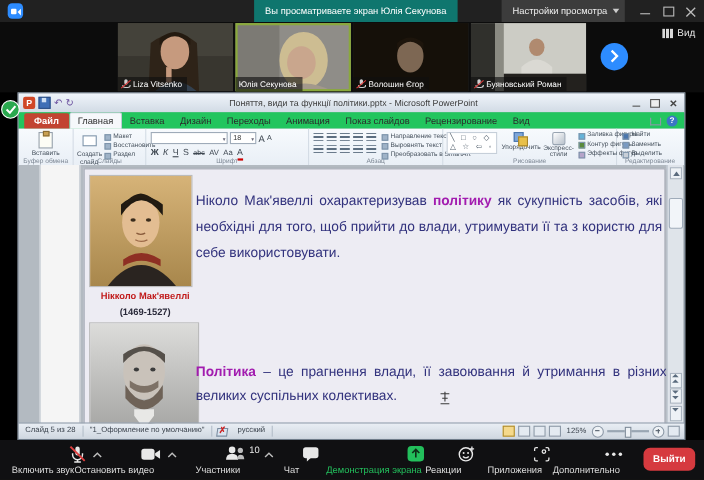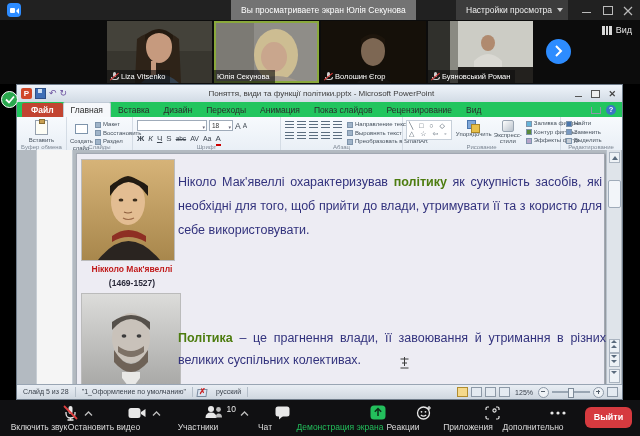--- a/index.html
+++ b/index.html
@@ -5,21 +5,21 @@
   html,body{margin:0;padding:0;background:#000;}
   .screen{position:relative;width:640px;height:436px;background:#000;overflow:hidden;
           font-family:"Liberation Sans",sans-serif;-webkit-font-smoothing:antialiased;}
 
   
   .topbar{position:absolute;left:0;top:0;width:640px;height:20px;background:#212121;}
   .zoom-logo{position:absolute;left:7px;top:3px;width:14px;height:14px;border-radius:4px;background:#2d8cff;}
   .zoom-logo i{position:absolute;left:3px;top:4.5px;width:5px;height:5px;background:#fff;border-radius:1px;}
   .zoom-logo b{position:absolute;left:8.5px;top:4.5px;width:0;height:0;border:3px solid transparent;border-right:3px solid #fff;border-left:none;}
   .tb-title{position:absolute;left:26px;top:4px;font-size:15px;color:#d8d8d8;margin-top:30px;}
-  .banner{position:absolute;left:231px;top:0;height:20px;line-height:20px;padding:0 10px;background:#737373;color:#fff;font-size:8.5px;}
+  .banner{position:absolute;left:231px;top:0;height:20px;line-height:20px;padding:0 10px;background:#0f766e;color:#fff;font-size:8.5px;}
   .viewset{position:absolute;left:456px;top:0;height:20px;line-height:20px;padding:0 16px 0 10px;background:#3c3c3c;color:#eee;font-size:8.5px;}
   .viewset .car{position:absolute;right:5px;top:8px;width:0;height:0;border:3px solid transparent;border-top:4px solid #ccc;}
   .wc{position:absolute;top:6px;width:10px;height:9px;}
   .wc-min{right:48px;} .wc-min i{position:absolute;left:0;top:6px;width:9px;height:1px;background:#bbb;}
   .wc-max{right:27px;border:1px solid #bbb;width:8px;height:7px;}
   .wc-close{right:7px;}
   .wc-close svg{display:block}
 
   
   .strip{position:absolute;left:0;top:20px;width:640px;height:64px;background:#0c0c0c;}
@@ -90,21 +90,21 @@
   .slide{position:absolute;left:59px;right:17px;top:3px;bottom:-2px;background:#edecf3;border:1px solid #a2a8b2;box-shadow:1px 1px 2px rgba(0,0,0,.25);}
   .slide .portrait{position:absolute;border:1px solid #bbb;}
   .slide .portrait svg{display:block;width:100%;height:100%;}
   .p1{left:4px;top:5px;width:92px;height:100px;}
   .p2{left:4px;top:139px;width:98px;height:110px;}
   .cap1{position:absolute;left:-6px;top:110px;width:122px;text-align:center;font-size:8.5px;font-weight:bold;color:#c11b1b;}
   .cap2{position:absolute;left:-6px;top:124px;width:122px;text-align:center;font-size:8.5px;font-weight:bold;color:#2a2a3a;}
   .para{position:absolute;color:#32327d;text-align:justify;}
   .para1{left:101px;top:3px;width:424px;font-size:12.5px;line-height:24px;}
   .para2{left:101px;top:160px;width:428px;font-size:12.5px;line-height:22px;}
-  .redterm{color:#4d7c0f;font-weight:bold;}
+  .redterm{color:#a21caf;font-weight:bold;}
   .cursor{position:absolute;left:322px;top:202px;}
 
   .vscroll{position:absolute;right:1px;top:0;bottom:0;width:14px;background:#dfe4ea;border-left:1px solid #b9c2cc;}
   .vs-up{position:absolute;left:2px;top:2px;width:9px;height:9px;background:#eef2f6;border:1px solid #aab4c0;}
   .vs-up i{position:absolute;left:1.5px;top:2.5px;border:3px solid transparent;border-bottom:4px solid #5a6b7d;border-top:none;}
   .vs-thumb{position:absolute;left:1px;top:30px;width:11px;height:26px;background:#f2f5f9;border:1px solid #9fabb9;border-radius:2px;}
   .vs-btn{position:absolute;left:2px;width:9px;height:12px;background:#eef2f6;border:1px solid #aab4c0;}
   .dblarrow{position:relative;display:block;width:7px;height:10px;margin:0 auto;}
   .dblarrow i,.dblarrow b{position:absolute;left:0;border:3.5px solid transparent;}
   .dblarrow.up i{top:0;border-bottom:3.5px solid #5a6b7d;border-top:none;}

